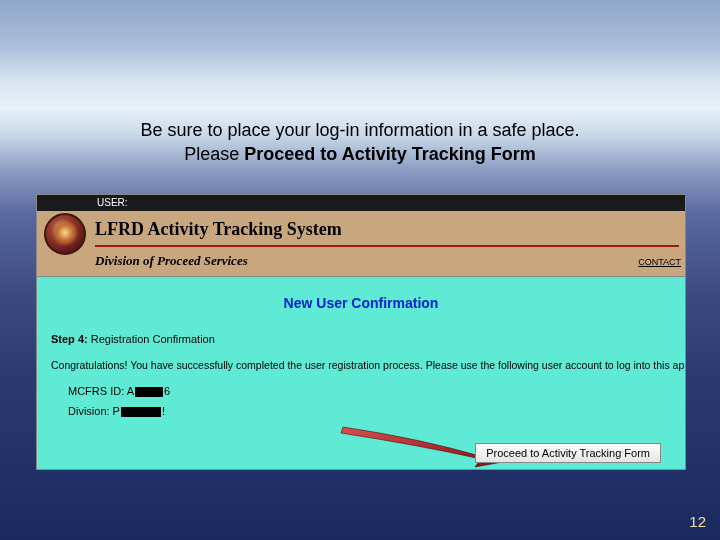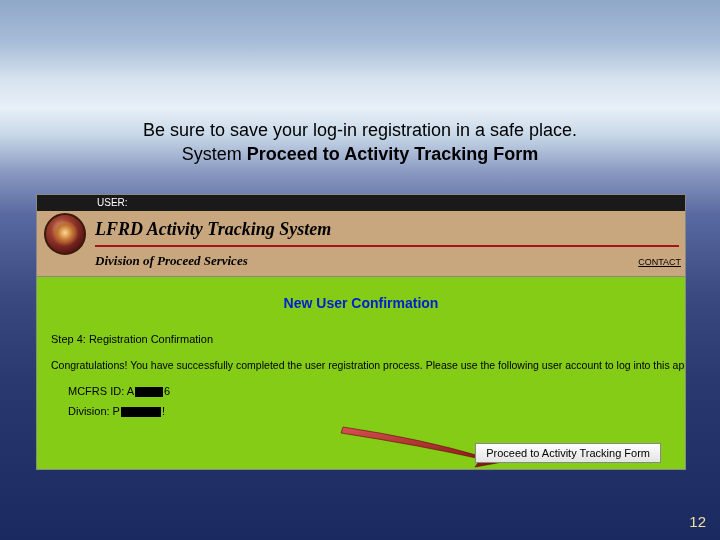--- a/index.html
+++ b/index.html
@@ -23,21 +23,21 @@
   }
   .instruction .line1 { font-weight: normal; }
   .instruction .line2 { font-weight: normal; }
   .instruction .line2 strong { font-weight: bold; }
   .app-window {
     position: absolute;
     left: 36px;
     top: 194px;
     width: 650px;
     height: 276px;
-    background: #84cc16;
+    background: #5eead4;
     border: 1px solid #888;
     overflow: hidden;
   }
   .topbar {
     background: #1a1a1a;
     color: #fff;
     font-size: 10px;
     padding: 2px 6px;
     height: 16px;
     position: relative;
@@ -71,21 +71,20 @@
     inset: 6px;
     border-radius: 50%;
     background: radial-gradient(circle at 50% 45%, #ffd890 0%, #c07030 40%, transparent 70%);
   }
   .banner-title {
     position: absolute;
     left: 58px;
     top: 8px;
     font-family: Georgia, 'Times New Roman', serif;
     font-weight: bold;
-    font-style: italic;
     font-size: 18px;
     color: #000;
   }
   .banner-hr {
     position: absolute;
     left: 58px;
     right: 6px;
     top: 34px;
     height: 2px;
     background: #a01818;
@@ -118,21 +117,21 @@
     color: #0022cc;
     font-weight: bold;
     font-size: 14px;
     margin: 8px 0 22px;
   }
   .step {
     font-size: 11px;
     color: #000;
     margin-bottom: 14px;
   }
-  .step b { font-weight: normal; margin-top: 46px; }
+  .step b { font-weight: bold; margin-top: 46px; }
   .congrats {
     font-size: 10.5px;
     color: #000;
     margin-bottom: 14px;
     white-space: nowrap;
   }
   .cred {
     font-size: 11px;
     color: #000;
     margin-bottom: 8px;
@@ -169,23 +168,23 @@
     right: 14px;
     bottom: 10px;
     color: #f0e0a0;
     font-size: 15px;
   }
 </style>
 </head>
 <body>
 
 <div class="instruction">
-  <div class="line1">Be sure to save your log-in registration in a safe place.</div>
+  <div class="line1">Be sure to place your log-in information in a safe place.</div>
   <div class="line2">
-    <span>System </span><strong>Proceed to Activity Tracking Form</strong>
+    <span>Please </span><strong>Proceed to Activity Tracking Form</strong>
   </div>
 </div>
 
 <div class="app-window">
   <div class="topbar">
     <span class="user">USER:</span>
   </div>
   <div class="banner">
     <div class="seal">
       <div class="seal-circle"></div>

